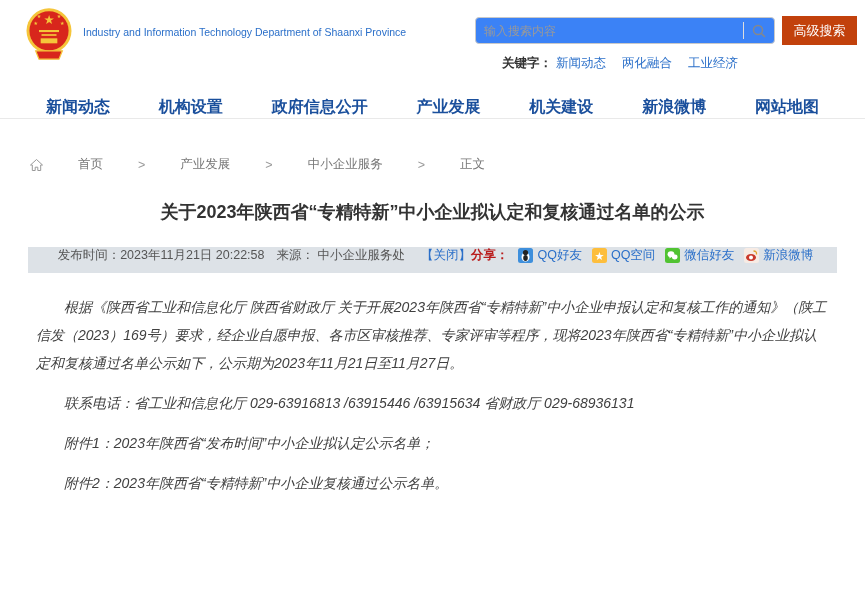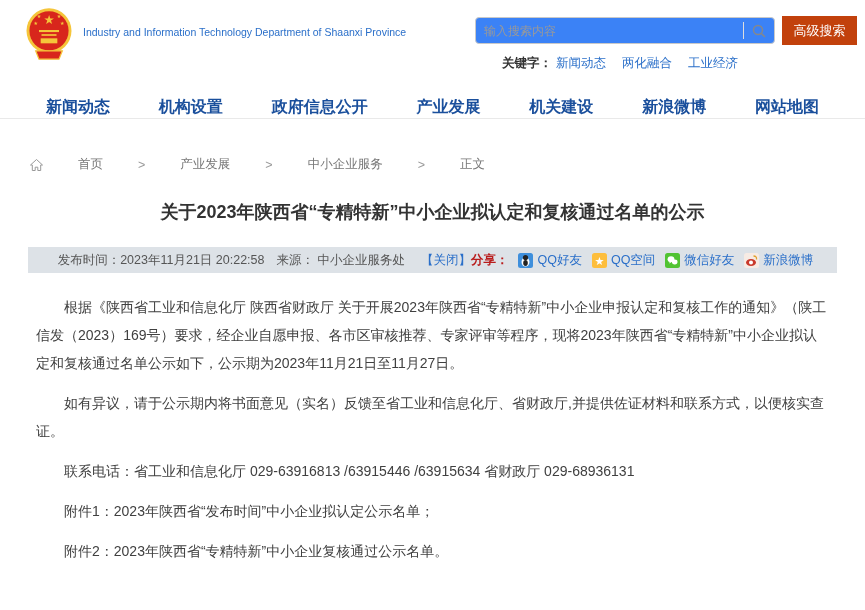--- a/index.html
+++ b/index.html
@@ -39,28 +39,28 @@
   
   .breadcrumb { margin:37px 0 0 30px; font-size:12.5px; color:#888; display:flex; align-items:center;gap:29px; }
   .crumb { color:#777; margin:0 4px; }
   .crumb-sep { color:#999; margin:0 2px; }
   .home-icon { margin-right:2px; display:inline-flex; }
 
   
   .article { padding:0 36px; }
   .article-title { text-align:center; font-size:18px; color:#333; font-weight:bold; margin:27px 0 23px; }
 
-  .meta-bar { background:#dde2e7; height:26px; margin:0 -8px; display:flex; justify-content:center; align-items:center; font-size:12.5px; color:#555; }
+  .meta-bar { background:#dde2e7; height:26px; margin:0 -8px; display:flex; justify-content:center; align-items:flex-start; font-size:12.5px; color:#555; }
   .meta-item { margin:0 6px; white-space:nowrap; }
   .meta-close { color:#2a6fc9; margin-left:10px; }
   .share-label { color:#b91c1c;font-weight:bold; }
   .share-link { color:#2a6fc9; display:inline-flex; align-items:center; margin-left:10px; }
   .share-link svg { margin-right:4px; }
 
-  .content { margin-top:18px; }
+  .content { margin-top:18px;font-style:italic; }
   .content p { font-size:14px; color:#404040; line-height:28px; text-indent:2em; margin:12px 0; }
   .content p.first { margin-top:20px; }
 </style>
 </head>
 <body>
 
 <div>
 
   <div class="site-header">
     <div class="logo-row">
@@ -173,21 +173,20 @@
           <ellipse cx="7" cy="9.5" rx="5" ry="3.5" fill="#c9392b"></ellipse>
           <circle cx="7" cy="9.5" r="2" fill="#ffffff"></circle>
           <path d="M9.5 3 Q13 3 12.5 6.5" fill="none" stroke="#e0a12f" stroke-width="1.3"></path>
         </svg>
         <span>新浪微博</span>
       </a>
     </div>
 
     <div class="content">
       <p class="first">根据《陕西省工业和信息化厅 陕西省财政厅 关于开展2023年陕西省“专精特新”中小企业申报认定和复核工作的通知》（陕工信发（2023）169号）要求，经企业自愿申报、各市区审核推荐、专家评审等程序，现将2023年陕西省“专精特新”中小企业拟认定和复核通过名单公示如下，公示期为2023年11月21日至11月27日。</p>
-      <p>如有异议，请于公示期内将书面意见（实名）反馈至省工业和信息化厅、省财政厅,并提供佐证材料和联系方式，以便核实查证。</p>
       <p>联系电话：省工业和信息化厅  029-63916813 /63915446 /63915634   省财政厅  029-68936131</p>
       <p>附件1：2023年陕西省“发布时间”中小企业拟认定公示名单；</p>
       <p>附件2：2023年陕西省“专精特新”中小企业复核通过公示名单。</p>
     </div>
 
   </div>
 
 </div>
 
 </body></html>

